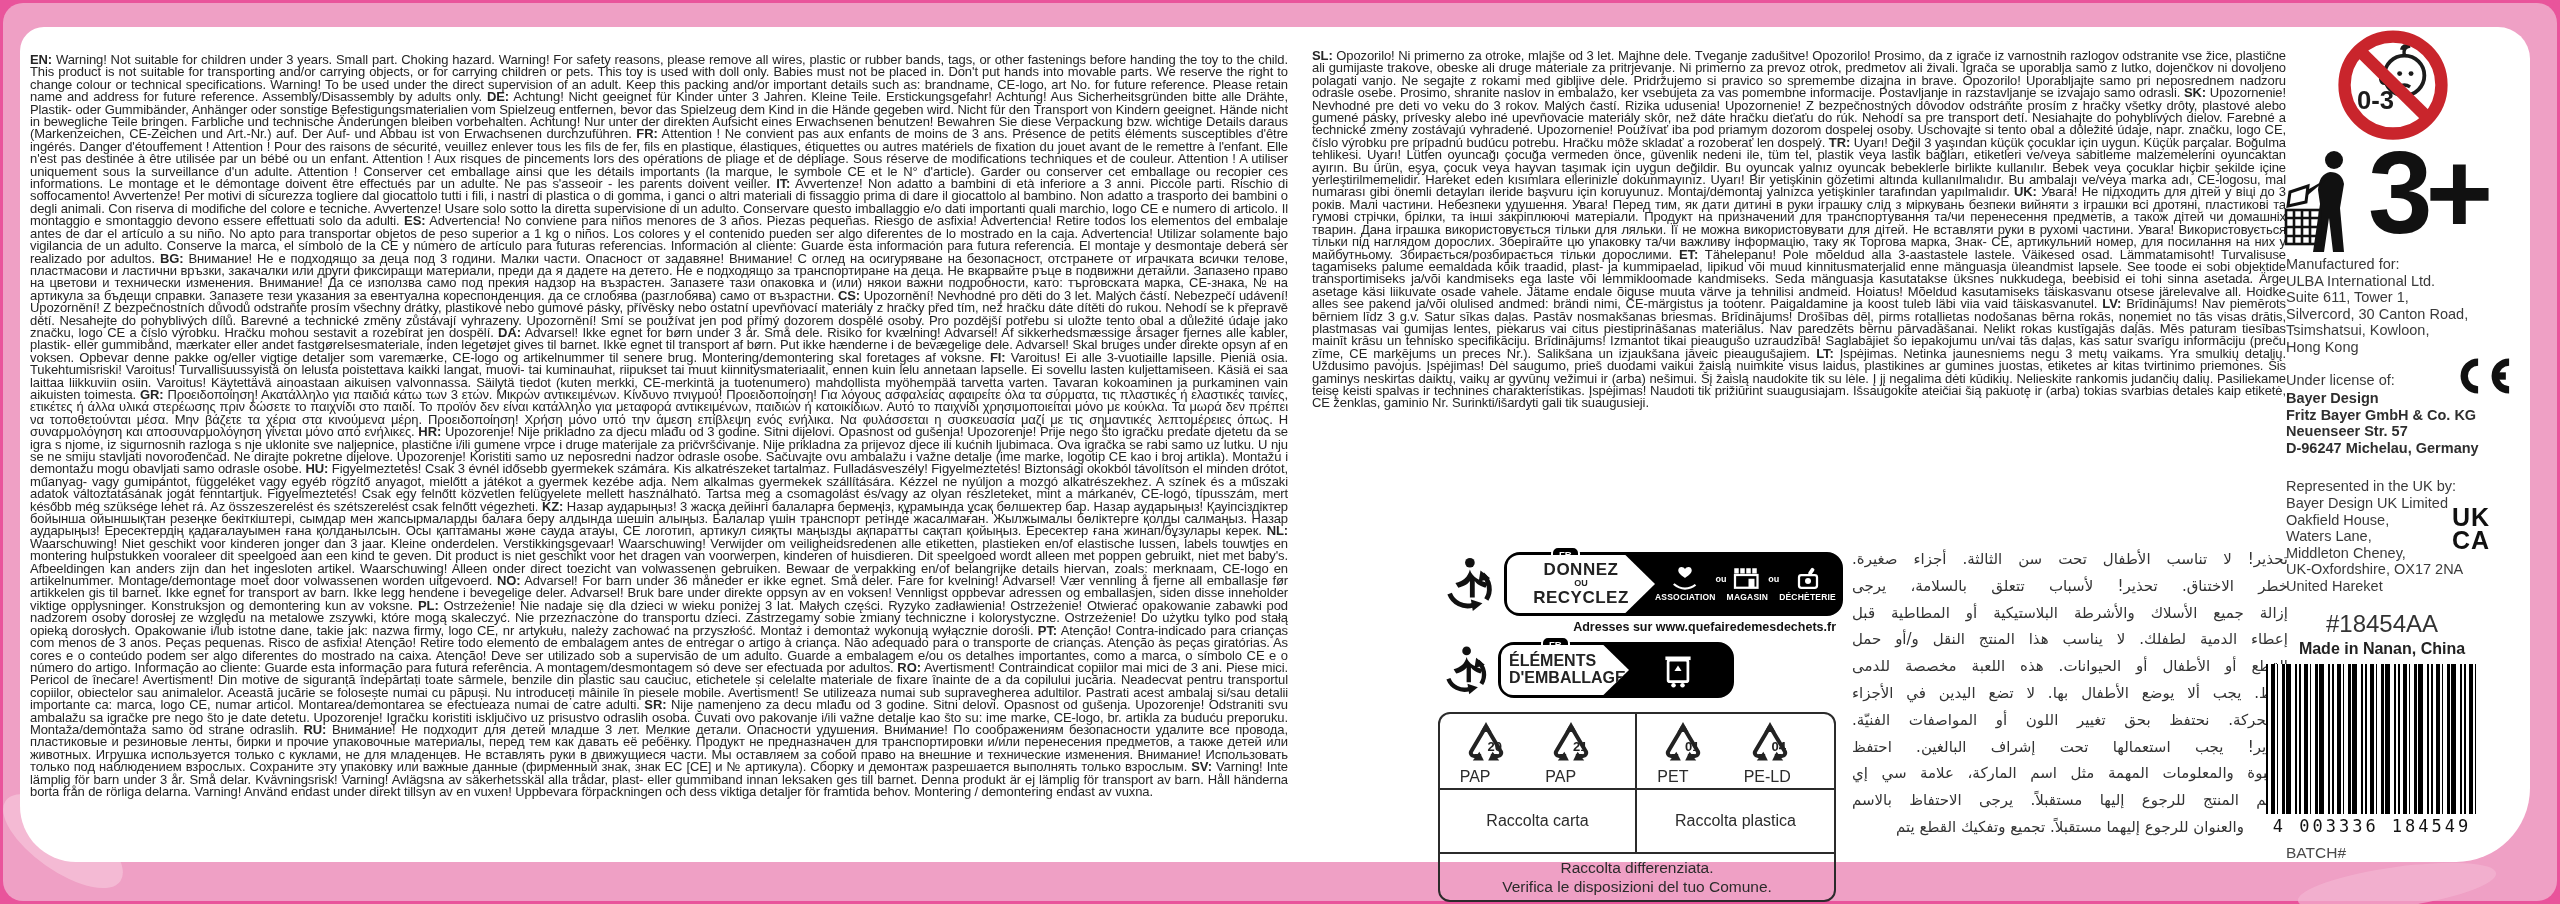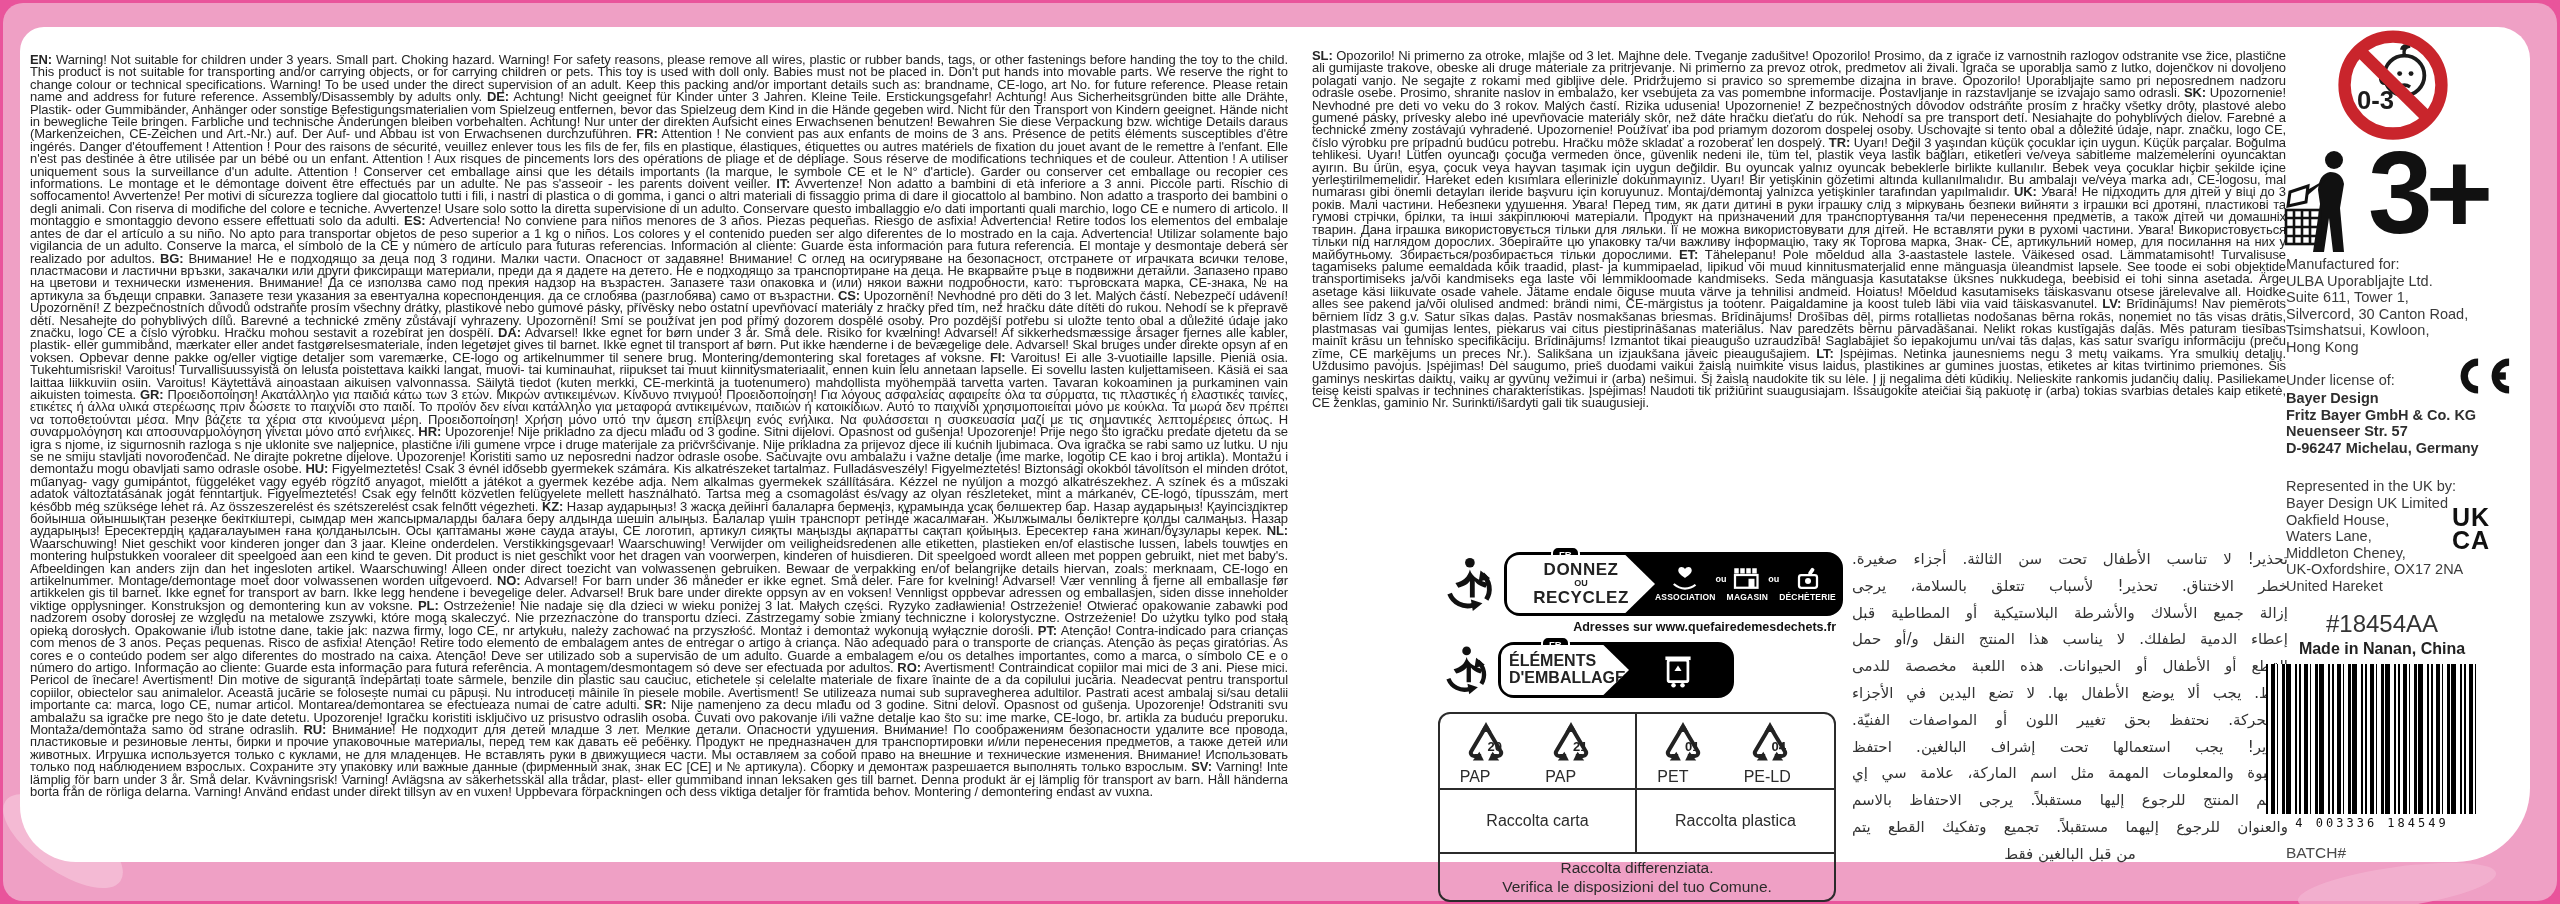--- a/index.html
+++ b/index.html
@@ -61,21 +61,21 @@
   #lic-label{left:2286px;top:372px;text-align:right;}
   #lic{left:2286px;top:390px;width:260px;}
   #ce{left:2452px;top:354px;}
   #ukrep-label{left:2286px;top:478px;}
   #ukrep{left:2286px;top:495px;width:250px;}
   #ukca{left:2452px;top:506px;font-weight:800;font-size:25px;line-height:23px;letter-spacing:1px;color:#111;}
   #itemno{left:2276px;top:610px;width:212px;text-align:center;font-size:24px;color:#333;}
   #madein{left:2276px;top:640px;width:212px;text-align:center;font-size:16px;font-weight:bold;color:#222;}
   #barcode{left:2266px;top:664px;width:212px;height:150px;background:
     repeating-linear-gradient(90deg,#000 0 2px,#fff 2px 5px,#000 5px 9px,#fff 9px 11px,#000 11px 12px,#fff 12px 16px,#000 16px 19px,#fff 19px 20px,#000 20px 25px,#fff 25px 29px,#000 29px 31px,#fff 31px 33px);}
-  #bardigits{left:2256px;top:816px;width:232px;text-align:center;font-family:"DejaVu Sans Mono",monospace;font-size:12px;letter-spacing:3px;color:#111;white-space:nowrap;}
+  #bardigits{left:2256px;top:816px;width:232px;text-align:center;font-family:"DejaVu Sans Mono",monospace;font-size:17px;letter-spacing:3px;color:#111;white-space:nowrap;}
   #batch{left:2286px;top:844px;font-size:15.5px;color:#4a4a4a;}
 </style>
 </head>
 <body>
 
 <div class="frame">
   <div class="hl1"></div>
   <div class="hl2"></div>
 </div>
 <div class="label"></div>
@@ -232,21 +232,20 @@
     <div class="ln">خطر الاختناق. تحذير! لأسباب تتعلق بالسلامة، يرجى</div>
     <div class="ln">إزالة جميع الأسلاك والأشرطة البلاستيكية أو المطاطية قبل</div>
     <div class="ln">إعطاء الدمية لطفلك. لا يناسب هذا المنتج النقل و/أو حمل</div>
     <div class="ln">القطع أو الأطفال أو الحيوانات. هذه اللعبة مخصصة للدمى</div>
     <div class="ln">فقط. يجب ألا يوضع الأطفال بها. لا تضع اليدين في الأجزاء</div>
     <div class="ln">المتحركة. نحتفظ بحق تغيير اللون أو المواصفات الفنيّة.</div>
     <div class="ln">تحذير! يجب استعمالها تحت إشراف البالغين. احتفظ</div>
     <div class="ln">بالعبوة والمعلومات المهمة مثل اسم الماركة، علامة سي إي</div>
     <div class="ln">ورقم المنتج للرجوع إليها مستقبلاً. يرجى الاحتفاظ بالاسم</div>
     <div class="ln">والعنوان للرجوع إليهما مستقبلاً. تجميع وتفكيك القطع يتم</div>
-    <div class="ln">من قبل البالغين فقط</div>
   </div>
 
 <svg id="nobaby" class="rp-item" width="114" height="114" viewBox="0 0 120 120">
   <circle cx="72" cy="50" r="21" fill="none" stroke="#1c1c1c" stroke-width="4"></circle>
   <path d="M72 29 q-2 -9 6 -10 q-8 -2 -9 4" fill="none" stroke="#1c1c1c" stroke-width="3.5"></path>
   <path d="M51 48 q-5 0 -4 6 q1 5 6 4" fill="none" stroke="#1c1c1c" stroke-width="3.5"></path>
   <circle cx="67" cy="48" r="2.6" fill="#1c1c1c"></circle>
     <circle cx="79" cy="48" r="2.6" fill="#1c1c1c"></circle>
   <path d="M66 62 q6 -4 12 0" fill="none" stroke="#1c1c1c" stroke-width="3.5"></path>
   <text x="22" y="85" font-family="Liberation Sans, sans-serif" font-size="27" font-weight="bold" fill="#1c1c1c">0-3</text>
@@ -268,21 +267,21 @@
       <line x1="4" y1="79" x2="38" y2="79"></line>
       <line x1="4" y1="88" x2="38" y2="88"></line>
   </g>
 </svg>
 
 <div id="ageplus" class="rp-item">3+</div>
 
 <div id="mfr" class="rp-item addr">
 
 <div>Manufactured for:</div>
-    <div>ULBA Uporabljajte Ltd.</div>
+    <div>ULBA International Ltd.</div>
     <div>Suite 611, Tower 1,</div>
     <div>Silvercord, 30 Canton Road,</div>
     <div>Tsimshatsui, Kowloon,</div>
     <div>Hong Kong</div>
   </div>
 
 <div id="lic-label" class="rp-item addr">Under license of:</div>
 <div id="lic" class="rp-item addr bold">
 
 <div>Bayer Design</div>

